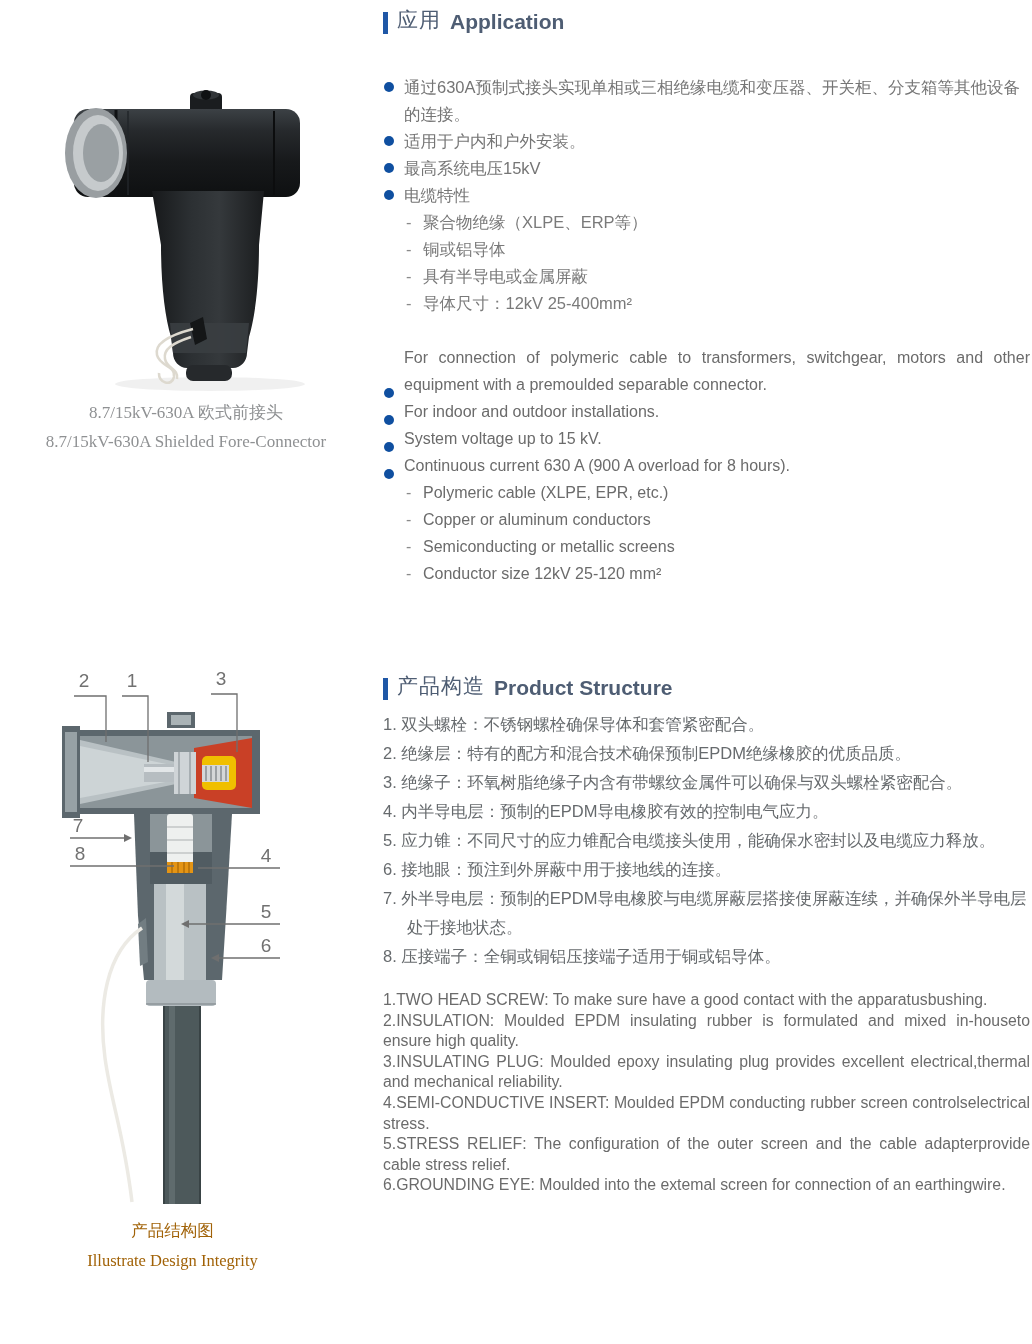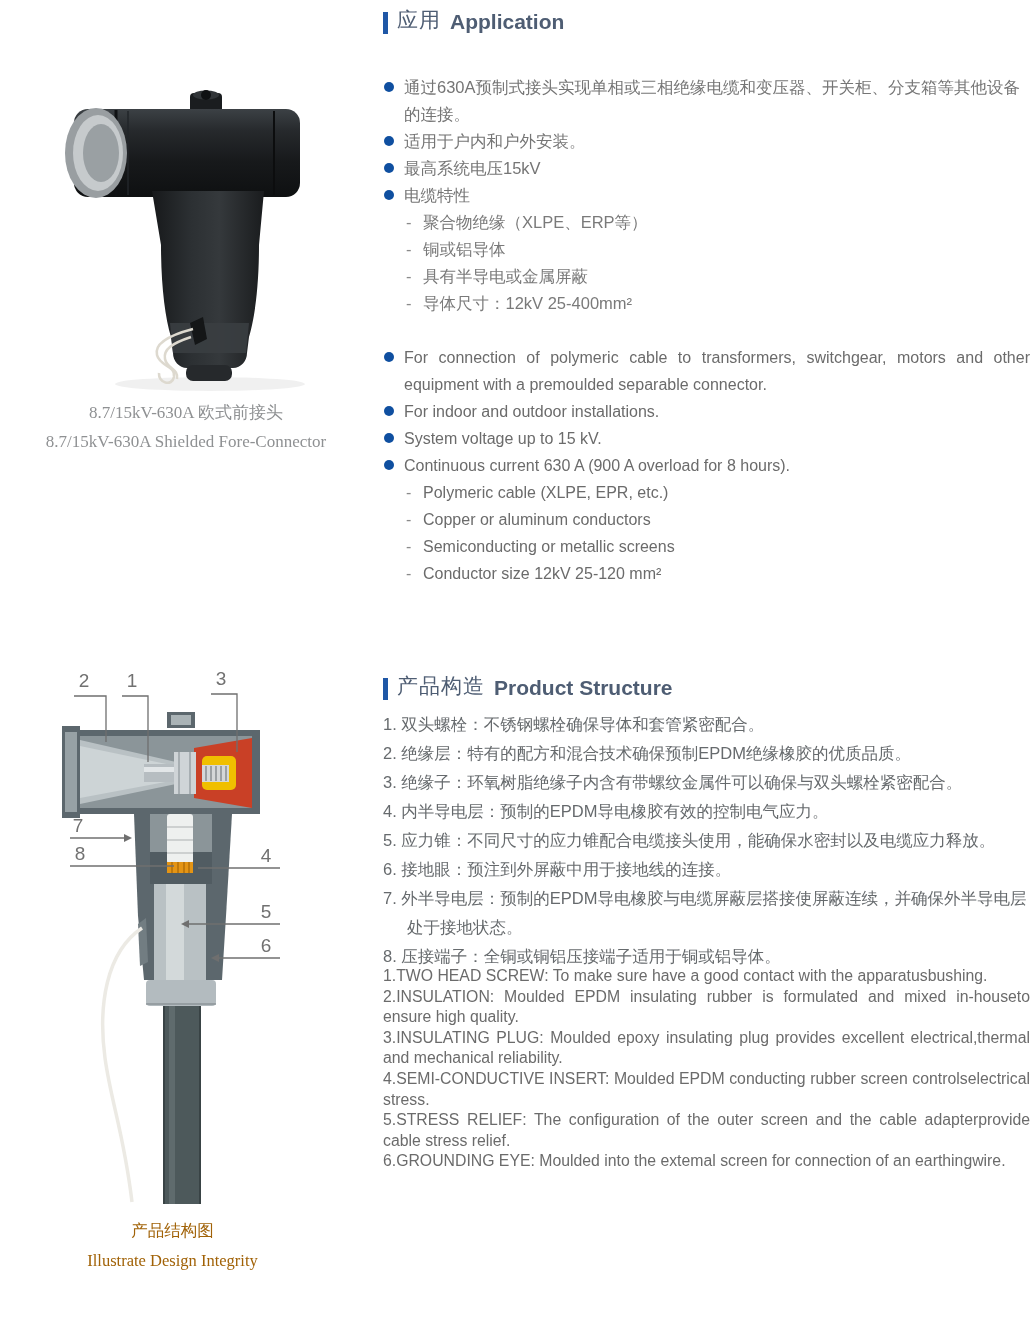--- a/index.html
+++ b/index.html
@@ -13,21 +13,21 @@
   
   .rcol{position:absolute;left:383px;top:0;width:647px;height:1344px;}
   .block{position:absolute;left:0;width:647px;}
   .brow{display:flex;line-height:27px;font-size:16.5px;color:#757575;}
   .brow .dot{width:10px;height:10px;border-radius:50%;background:#0f4fa0;
              margin:8px 10px 0 1px;flex:none;}
   .btext{flex:1;}
   .btext.j{text-align:justify;}
   .srow{display:flex;line-height:27px;font-size:16.5px;color:#7a7a7a;padding-left:23px;}
   .srow .dash{width:17px;color:#8a8a8a;flex:none;}
-  .en .brow{font-size:16px;color:#6b6b6b;}
+  .en .brow{font-size:16px;color:#6b6b6b;align-items:flex-end;}
   .en .srow{font-size:16px;color:#6b6b6b;}
   .struct-cn p{margin:0;line-height:29px;font-size:16.5px;color:#666a6d;
                padding-left:24px;text-indent:-24px;}
   .struct-en p{margin:0;line-height:20.6px;font-size:15.8px;color:#6b6b6b;
                text-align:justify;}
   
   .photo{position:absolute;left:40px;top:85px;}
   .photo-cap{position:absolute;left:0;top:398px;width:372px;text-align:center;
              color:#8f9193;font-size:17px;line-height:29px;}
   .diagram{position:absolute;left:48px;top:666px;}
@@ -282,21 +282,21 @@
       <p>1. 双头螺栓：不锈钢螺栓确保导体和套管紧密配合。</p>
       <p>2. 绝缘层：特有的配方和混合技术确保预制EPDM绝缘橡胶的优质品质。</p>
       <p>3. 绝缘子：环氧树脂绝缘子内含有带螺纹金属件可以确保与双头螺栓紧密配合。</p>
       <p>4. 内半导电层：预制的EPDM导电橡胶有效的控制电气应力。</p>
       <p>5. 应力锥：不同尺寸的应力锥配合电缆接头使用，能确保水密封以及电缆应力释放。</p>
       <p>6. 接地眼：预注到外屏蔽中用于接地线的连接。</p>
       <p>7. 外半导电层：预制的EPDM导电橡胶与电缆屏蔽层搭接使屏蔽连续，并确保外半导电层处于接地状态。</p>
       <p>8. 压接端子：全铜或铜铝压接端子适用于铜或铝导体。</p>
     </div>
 
-    <div class="block struct-en" style="top:966px;">
+    <div class="block struct-en" style="top:990px;">
       <p>1.TWO HEAD SCREW: To make sure have a good contact with the apparatusbushing.</p>
       <p>2.INSULATION: Moulded EPDM insulating rubber is formulated and mixed in-houseto ensure high quality.</p>
       <p>3.INSULATING PLUG: Moulded epoxy insulating plug provides excellent electrical,thermal and mechanical reliability.</p>
       <p>4.SEMI-CONDUCTIVE INSERT: Moulded EPDM conducting rubber screen controlselectrical stress.</p>
       <p>5.STRESS RELIEF: The configuration of the outer screen and the cable adapterprovide cable stress relief.</p>
       <p>6.GROUNDING EYE: Moulded into the extemal screen for connection of an earthingwire.</p>
     </div>
 
   </div>
 </div>

